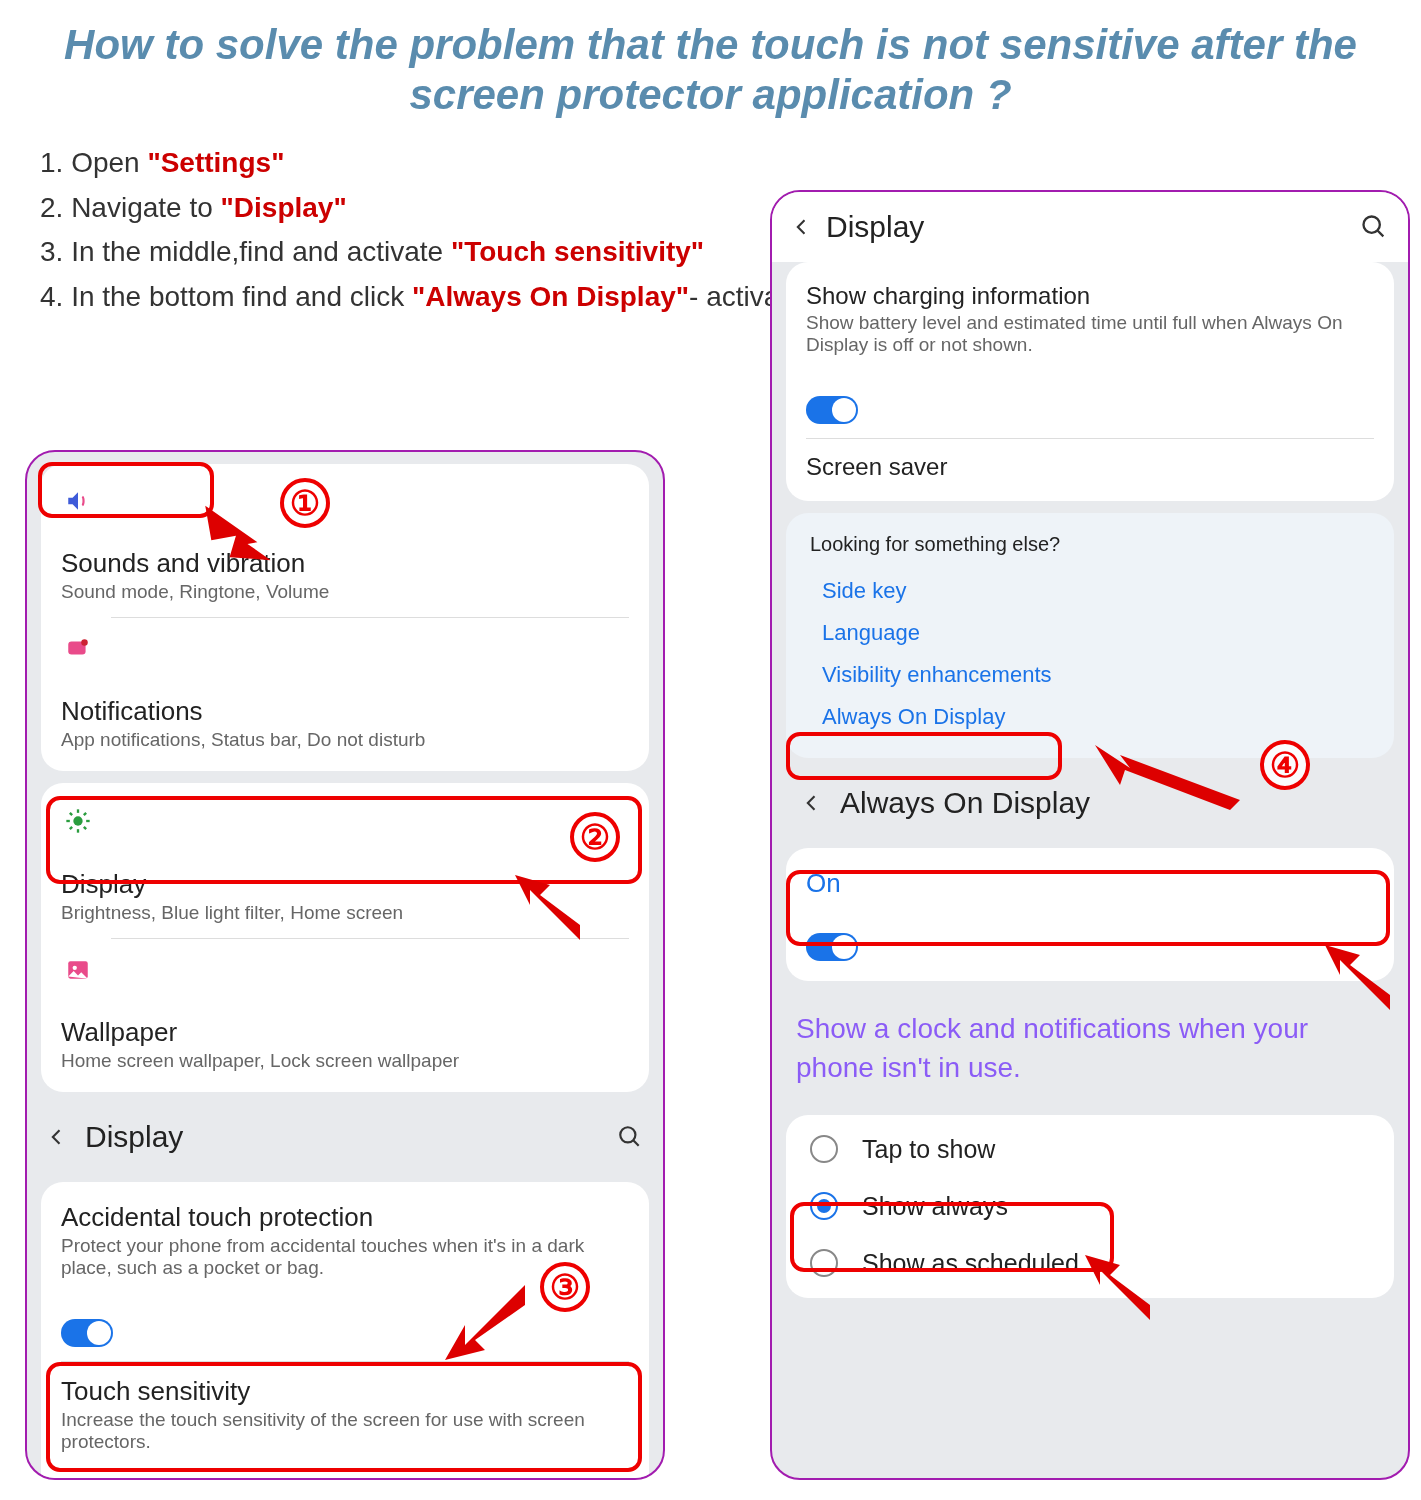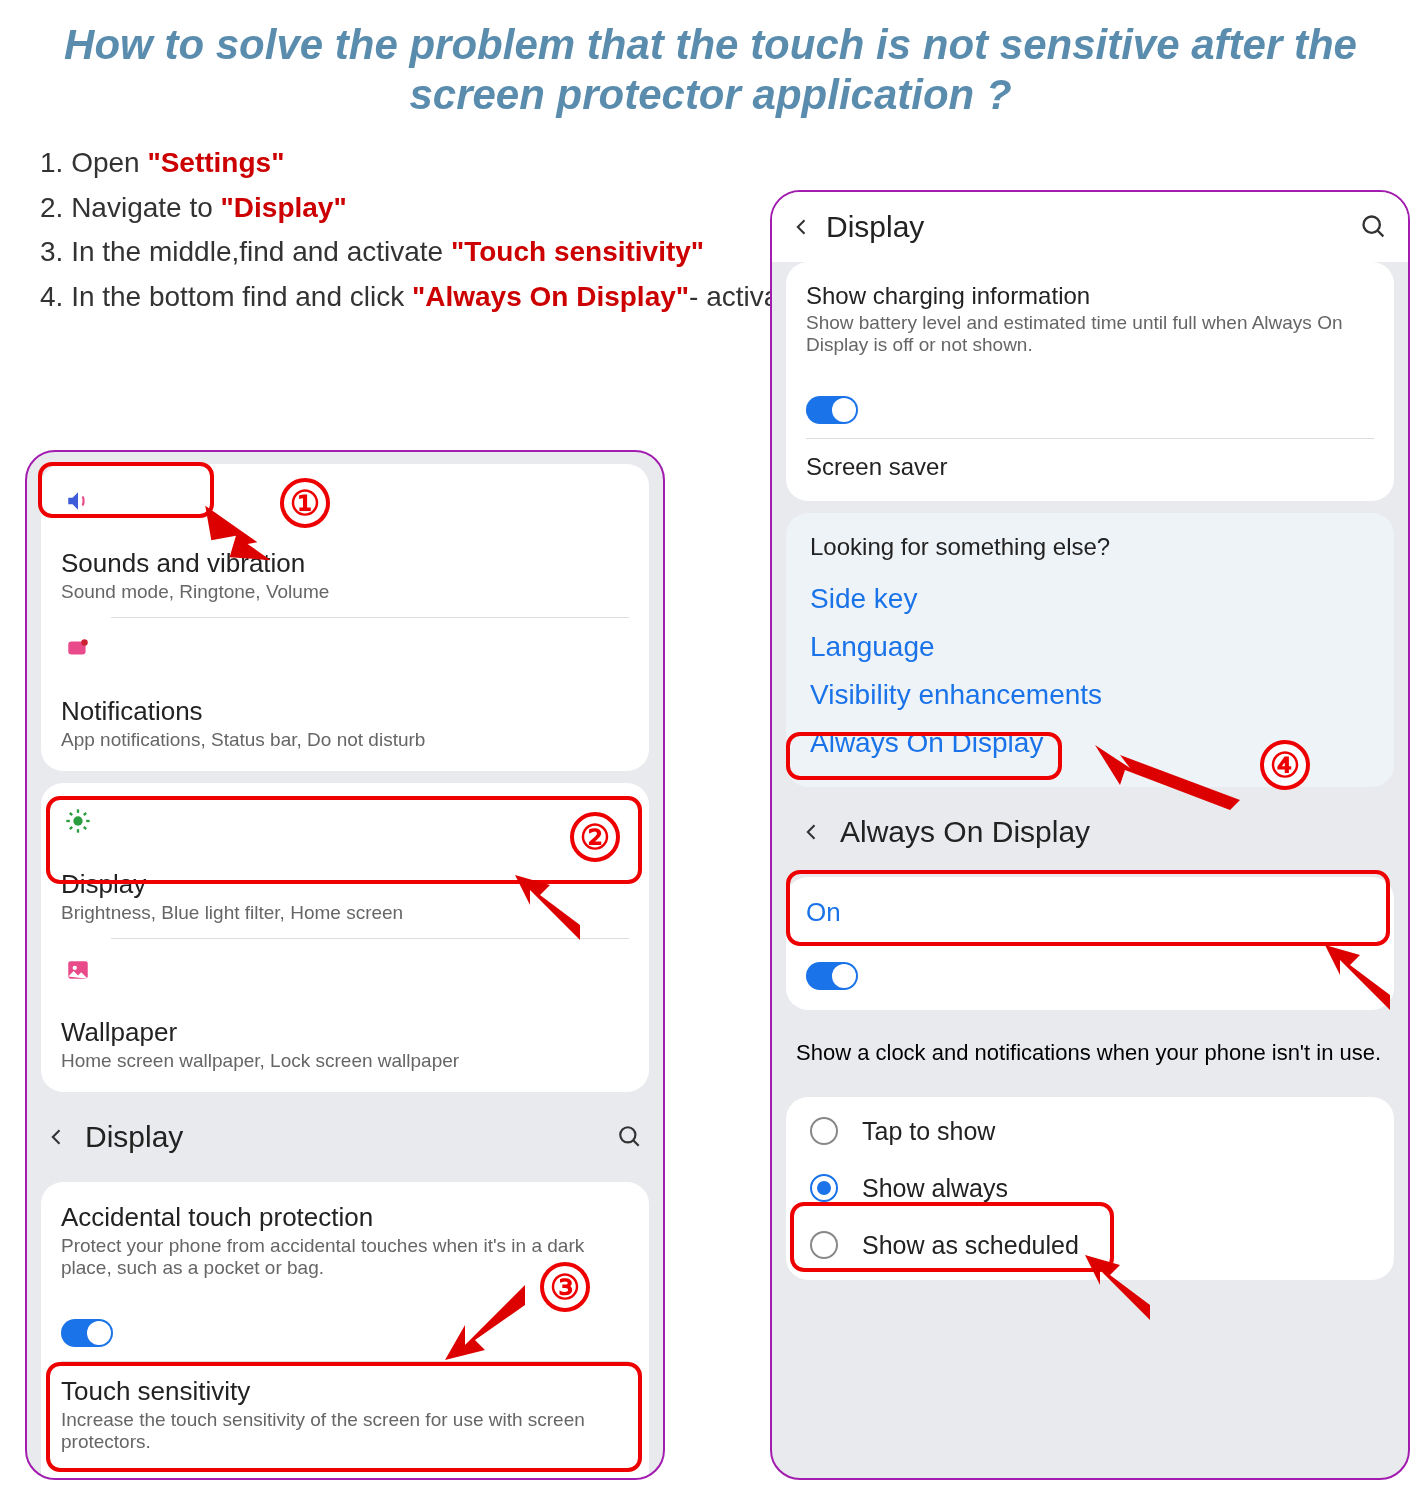--- a/index.html
+++ b/index.html
@@ -26,30 +26,30 @@
   .row-title { font-size: 26px; color: #222; font-weight: 400; }
   .row-sub { font-size: 19px; color: #666; margin-top: 2px; }
   .divider { height: 1px; background: #DDD; margin: 0 20px 0 70px; }
   
   .sub-header { background: #E8EAED; padding: 16px 20px; display: flex; align-items: center; gap: 18px; }
   
   .toggle { width: 52px; height: 28px; background: #1A73E8; border-radius: 14px; position: relative; flex-shrink: 0; margin-top: 6px; }
   .toggle::after { content: ''; position: absolute; right: 2px; top: 2px; width: 24px; height: 24px; background: #fff; border-radius: 50%; }
   
   .suggest-card { background: #EEF3F8; margin: 12px 14px; border-radius: 22px; padding: 20px 24px; }
-  .suggest-title { font-size: 24px; color: #222; margin-bottom: 14px; }
-  .suggest-link { color: #1A73E8; font-size: 28px; font-weight: 500; padding: 8px 0; }
+  .suggest-title { font-size: 20px; color: #222; margin-bottom: 14px; }
+  .suggest-link { color: #1A73E8; font-size: 22px; font-weight: 500; padding: 8px 0; margin-left: 12px; }
   
   .radio-row { display: flex; align-items: flex-start; gap: 24px; padding: 14px 24px; }
   .radio { width: 28px; height: 28px; border: 2px solid #888; border-radius: 50%; flex-shrink: 0; display: flex; align-items: center; justify-content: center; }
   .radio.checked { border-color: #1A73E8; }
   .radio.checked::after { content: ''; width: 14px; height: 14px; background: #1A73E8; border-radius: 50%; }
   .radio-label { font-size: 25px; color: #222; }
   
-  .desc-text { padding: 16px 24px; font-size: 22px; color: #000000; line-height: 1.4; }
+  .desc-text { padding: 16px 24px; font-size: 28px; color: #8b5cf6; line-height: 1.4; }
   
   .redbox { position: absolute; border: 4px solid #E00; border-radius: 14px; pointer-events: none; }
   .callout-num { position: absolute; width: 50px; height: 50px; border: 4px solid #E00; border-radius: 50%; color: #E00; font-size: 34px; font-weight: bold; display: flex; align-items: center; justify-content: center; pointer-events: none; background: rgba(255,255,255,0.8); }
   .arrow { position: absolute; pointer-events: none; }
   
   .search-icon svg, .back-icon svg, .avatar svg { display: block; }
   .avatar { width: 42px; height: 42px; background: #1A73E8; border-radius: 50%; display: flex; align-items: center; justify-content: center; }
 </style>
 </head>
 <body>

